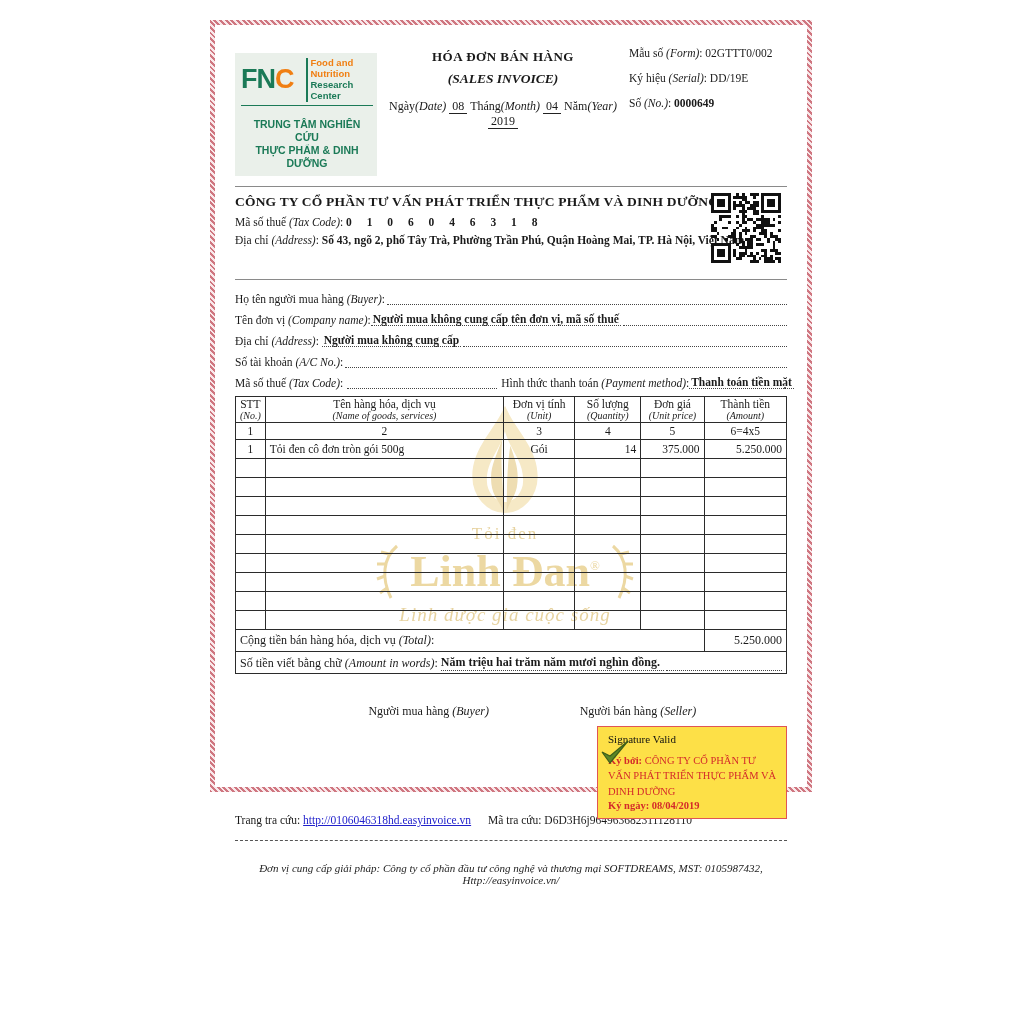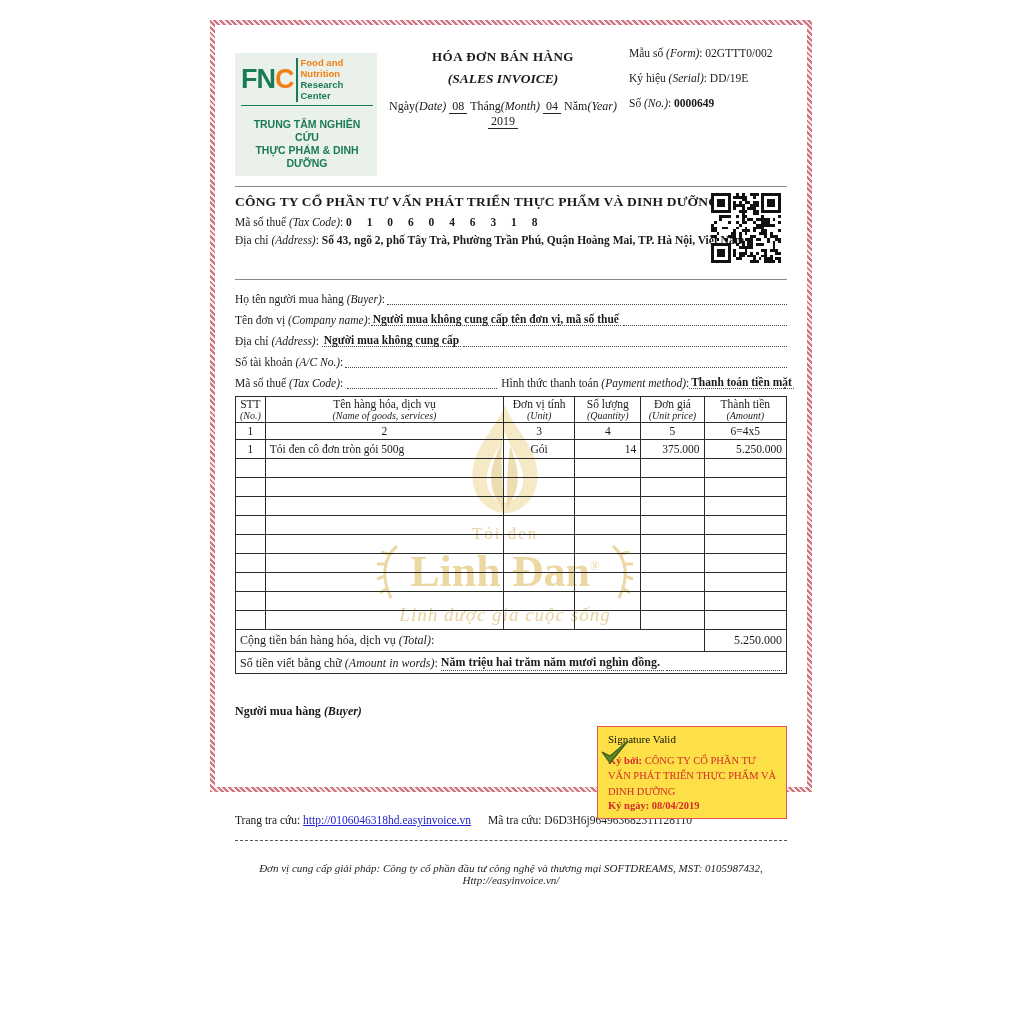--- a/index.html
+++ b/index.html
@@ -14,21 +14,21 @@
     padding:14px 20px 10px 20px;
     font-size:12px;
   }
 
   
   .hdr { display:flex; align-items:flex-start; }
   .logo-box { width:142px; background:#eaf0ea; padding:5px 4px 6px 6px; font-family:"Liberation Sans", sans-serif; flex:none; margin-top:14px; }
   .logo-top { display:flex; align-items:center; }
   .fnc { font-size:27px; font-weight:bold; letter-spacing:-1px; line-height:1; }
   .fnc .fn { color:#1b7a57; } .fnc .c { color:#f07f13; }
-  .logo-lines { border-left:2px solid #1b7a57; margin-left:2px; padding-left:3px; display:flex; flex-direction:column; }
+  .logo-lines { border-left:2px solid #1b7a57; margin-left:12px; padding-left:3px; display:flex; flex-direction:column; }
   .logo-lines .l1 { color:#f07f13; font-size:9.5px; font-weight:bold; line-height:1.15; }
   .logo-lines .l2 { color:#1b7a57; font-size:9.5px; font-weight:bold; line-height:1.15; }
   .logo-sub { border-top:1.5px solid #1b7a57; margin-top:3px; padding-top:12px; text-align:center; }
   .logo-sub div { color:#1b7a57; font-size:10.5px; font-weight:bold; line-height:1.25; }
 
   .title-block { flex:1; text-align:center; padding-top:10px; }
   .inv-title { font-size:13px; font-weight:bold; letter-spacing:.5px; }
   .inv-sub { font-size:13.5px; font-weight:bold; font-style:italic; margin-top:6px; }
   .date-line { margin-top:12px; font-size:12px; }
   .date-line .en { font-style:italic; }
@@ -81,21 +81,21 @@
   .wm-toiden { font-size:17px; letter-spacing:2px; color:#e7d3a0; margin-top:2px; }
   .wm-brand-row { display:flex; justify-content:center; align-items:center; gap:9px; }
   .wm-laurel { width:26px; height:56px; }
   .wm-brand { font-size:44px; font-weight:bold; color:#ecd8a2; line-height:1; }
   .wm-brand sup { font-size:13px; font-weight:normal; }
   .wm-tag { font-size:19px; font-style:italic; color:#e7d3a0; margin-top:4px; letter-spacing:1px; }
 
   
   .sign-area { position:relative; height:104px; margin-top:30px; }
   .sign-labels { display:flex; }
-  .sign-buyer { width:46%; text-align:left; font-size:12px;font-weight:bold; }
+  .sign-buyer { width:46%; text-align:right; font-size:12px; }
   .sign-seller { width:54%; text-align:center; font-size:12px; }
   .sign-labels .en { font-style:italic; }
   .sig-box { position:absolute; right:0; top:22px; width:190px; border:1px solid #e05555; background:#fde047; padding:6px 8px 7px 10px; }
   .sig-valid { font-size:11px; color:#111; }
   .sig-check { position:absolute; left:2px; top:12px; width:30px; height:26px; }
   .sig-red { color:#d42a2a; font-size:10.5px; line-height:1.45; margin-top:8px; }
   .sig-red .bl { font-weight:bold; }
   .sig-date { color:#d42a2a; font-size:10.5px; font-weight:bold; margin-top:1px; }
 
   
@@ -552,20 +552,23 @@
           </tr>
         </tbody>
       </table>
     </div>
 
     <div class="sign-area">
       <div class="sign-labels">
         <div class="sign-buyer">
           <span>Người mua hàng</span> <span class="en">(Buyer)</span>
         </div>
+        <div class="sign-seller">
+          <span>Người bán hàng</span> <span class="en">(Seller)</span>
+        </div>
       </div>
       <div class="sig-box">
         <div class="sig-valid">Signature Valid</div>
         <svg class="sig-check" viewBox="0 0 30 26">
           <path d="M2 13 L10 24 L28 2 L10 17 Z" fill="#5c8727" stroke="#3f5f1a" stroke-width="1.2"></path>
         </svg>
         <div class="sig-red">
           <span class="bl">Ký bởi:</span> <span>CÔNG TY CỔ PHẦN TƯ VẤN PHÁT TRIỂN THỰC PHẨM VÀ DINH DƯỠNG</span>
         </div>
         <div class="sig-date">

